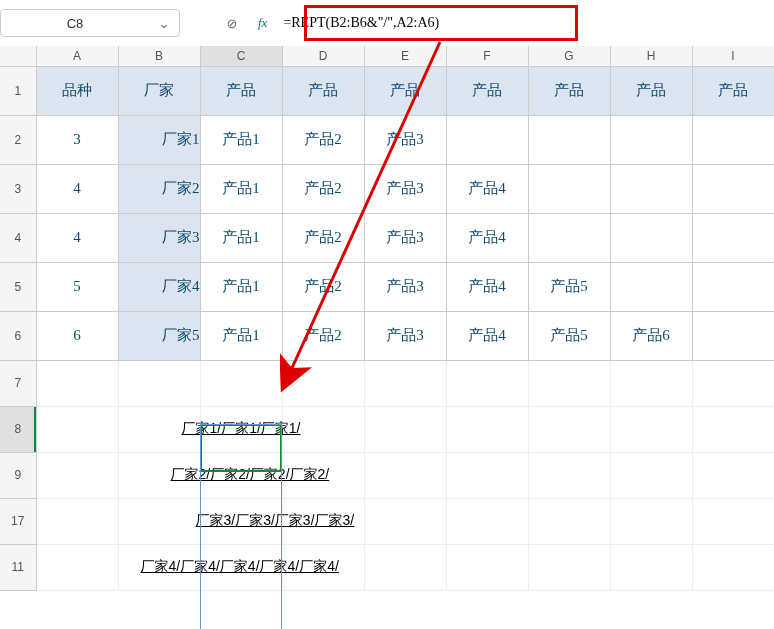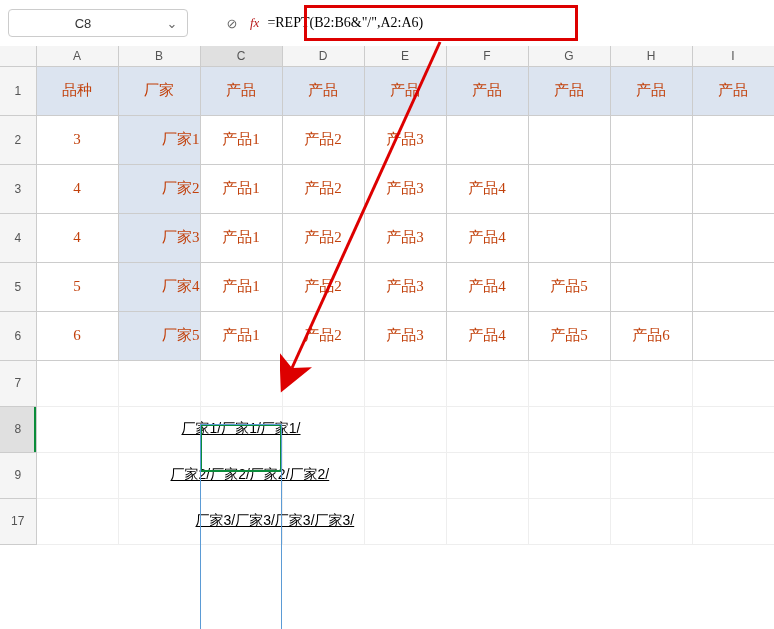--- a/index.html
+++ b/index.html
@@ -1,36 +1,36 @@
 <!DOCTYPE html>
 <html><head>
   <meta charset="utf-8">
   <style>
     * { box-sizing: border-box; margin: 0; padding: 0; }
     body { font-family: "Microsoft YaHei", Arial, sans-serif; font-size: 13px; background: #fff; width: 774px; height: 629px; overflow: hidden; position: relative; }
     
-    .toolbar { display: flex; align-items: center; padding: 8px; height: 46px; }
+    .toolbar { display: flex; align-items: center; gap: 8px; height: 46px; }
     .namebox { display: flex; align-items: center; border: 1px solid #ccc; border-radius: 4px; height: 28px; width: 180px; background: #fff; }
     .namebox-val { flex: 1; text-align: center; font-size: 13px; color: #333; }
     .namebox-chev { width: 30px; display: flex; justify-content: center; color: #666; }
     .cancel-btn { width: 28px; height: 28px; display: flex; align-items: center; justify-content: center; color: #666; margin-left: 30px; }
-    .fx-label { font-style: italic; font-family: serif; margin-left: 4px; color: #b91c1c; }
+    .fx-label { font-style: italic; font-family: serif; margin-left: 4px; color: #0f766e; }
     .formula-input { height: 28px; width: 400px; padding: 0 8px; font-size: 14px; font-family: "SimSun", serif; border: none; outline: none; }
     .formula-highlight { position: absolute; top: 5px; left: 304px; width: 274px; height: 36px; border: 3px solid #d00; pointer-events: none; }
     
     .sheet { position: relative; }
     table { border-collapse: collapse; width: 100%; table-layout: fixed; }
     th, td { border: 1px solid #ccc; text-align: center; vertical-align: middle; font-weight: normal; }
     .corner { width: 36px; height: 20px; background: #f5f5f5; border-top: none; border-left: none; }
     .col-hd { height: 20px; background: #f5f5f5; color: #555; font-size: 12px; border-top: none; }
     .col-hd.sel { background: #e0e0e0; }
     .row-hd { width: 36px; background: #f5f5f5; color: #555; font-size: 12px; border-left: none; }
     .row-hd.sel { background: #e0e0e0; position: relative; }
     .row-hd.sel::after { content:""; position:absolute; right:0; top:0; bottom:0; width:2px; background:#0a8c3a; }
-    td.cell { height: 49px; font-family: "SimSun","宋体",serif; font-size: 15px; color: #c2410c; background: #fff; }
+    td.cell { height: 49px; font-family: "SimSun","宋体",serif; font-size: 15px; color: #0c4a6e; background: #fff; }
     td.hdrcell { background: #dce4f0; }
     td.colB { background: #dce4f0; text-align: right; }
     td.lower { height: 46px; font-size: 14px; border: 1px solid #eee; }
     td.overflow { position: relative; overflow: visible; }
     td.overflow span { position: absolute; white-space: nowrap; top: 50%; transform: translateY(-50%); text-decoration: underline; }
     td.overflow span.centered { left: 50%; transform: translate(-50%,-50%); }
     td.overflow span.row9 { left: -30px; }
     td.overflow span.row10 { left: -30px; margin-left: 25px; }
     td.overflow span.row11 { left: -60px; }
     .col-0 { width: 36px; }
@@ -201,20 +201,34 @@
     <td class="lower overflow">
             <span class="row10">厂家3/厂家3/厂家3/厂家3/</span>
           </td>
     <td class="lower"></td>
           <td class="lower"></td>
           <td class="lower"></td>
           <td class="lower"></td>
           <td class="lower"></td>
           <td class="lower"></td>
   </tr>
+  <tr>
+    <th class="row-hd">11</th>
+    <td class="lower"></td>
+          <td class="lower"></td>
+    <td class="lower overflow">
+            <span class="row11">厂家4/厂家4/厂家4/厂家4/厂家4/</span>
+          </td>
+    <td class="lower"></td>
+          <td class="lower"></td>
+          <td class="lower"></td>
+          <td class="lower"></td>
+          <td class="lower"></td>
+          <td class="lower"></td>
+  </tr>
 </tbody>
     </table>
 
 <div class="active-cell" style="top:378px;left:200px;width:82px;height:48px;"></div>
 <div class="spill-box" style="top:378px;left:200px;width:82px;height:230px;"></div>
 </div>
 
 <svg class="arrow-svg" width="200" height="360">
   <defs>
     <marker id="ah" markerWidth="14" markerHeight="14" refX="3" refY="6" orient="auto">

